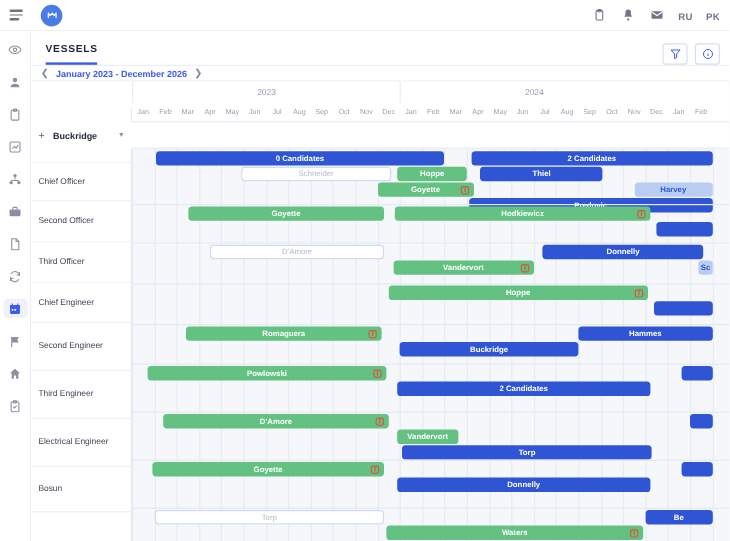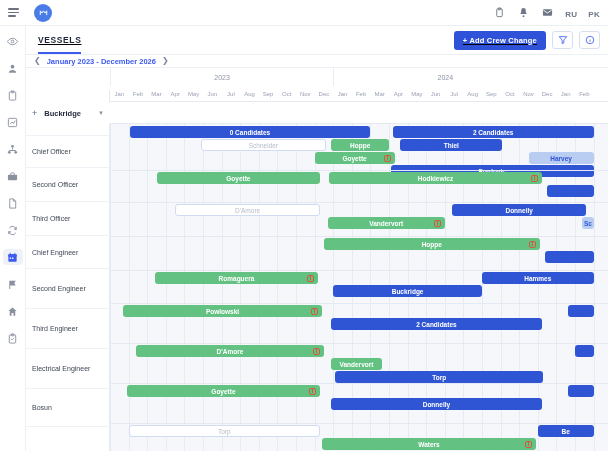--- a/index.html
+++ b/index.html
@@ -37,21 +37,21 @@
     display: flex; flex-direction: column; align-items: center; padding-top: 7px; gap: 11px;
   }
   .rail-item { width: 20px; height: 16px; display: flex; align-items: center; justify-content: center;
                border-radius: 4px; color: #8a90a0; cursor: pointer; }
   .rail-item.active { background: #eef1f8; color: #3d5af1; }
   .rail-item svg { display: block; }
 
   
   .head {
     position: absolute; top: 26px; left: 26px; width: 582px; height: 29px;
-    background: #fff; border-bottom: 1px solid #eceff4; display: flex; align-items: center; text-decoration: underline;
+    background: #fff; border-bottom: 1px solid #eceff4; display: flex; align-items: flex-end;
   }
   .tabs { display: flex; gap: 13px; padding-left: 12px; height: 100%; align-items: center; }
   .tab { font-size: 8.5px; font-weight: 700; letter-spacing: .6px; color: #b6bcc9; position: relative;
          height: 100%; display: flex; align-items: center; cursor: pointer; }
   .tab.active { color: #1f2638; }
   .tab.active:after { content: ""; position: absolute; left: 0; right: 0; bottom: 0; height: 2px; background: #3d5af1; }
   .head-actions { margin-left: auto; display: flex; align-items: center; gap: 6px; padding-right: 8px; }
   .btn-primary { background: #3052d8; color: #fff; font-size: 7.5px; font-weight: 700; letter-spacing: .2px;
                  border: none; border-radius: 3px; padding: 5px 9px; cursor: pointer; }
   .btn-icon { width: 21px; height: 18px; border: 1px solid #d6def0; border-radius: 3px; background: #fff;
@@ -225,21 +225,20 @@
           <path d="M9 13l2 2 4-4"></path>
         </svg>
       </div>
   </div>
 
   <div class="head">
     <div class="tabs">
       <div class="tab active">VESSELS</div>
     </div>
     <div class="head-actions">
-      <button class="btn-primary">+ Add Crew Change</button>
       <div class="btn-icon">
         <svg width="10" height="10" viewBox="0 0 24 24" fill="none" stroke="currentColor" stroke-width="2">
             <path d="M3 4h18l-7 8v7l-4 2v-9z"></path>
           </svg>
       </div>
       <div class="btn-icon">
         <svg width="10" height="10" viewBox="0 0 24 24" fill="none" stroke="currentColor" stroke-width="2">
             <circle cx="12" cy="12" r="9"></circle>
             <path d="M12 11v5M12 8v.01"></path>
           </svg>

